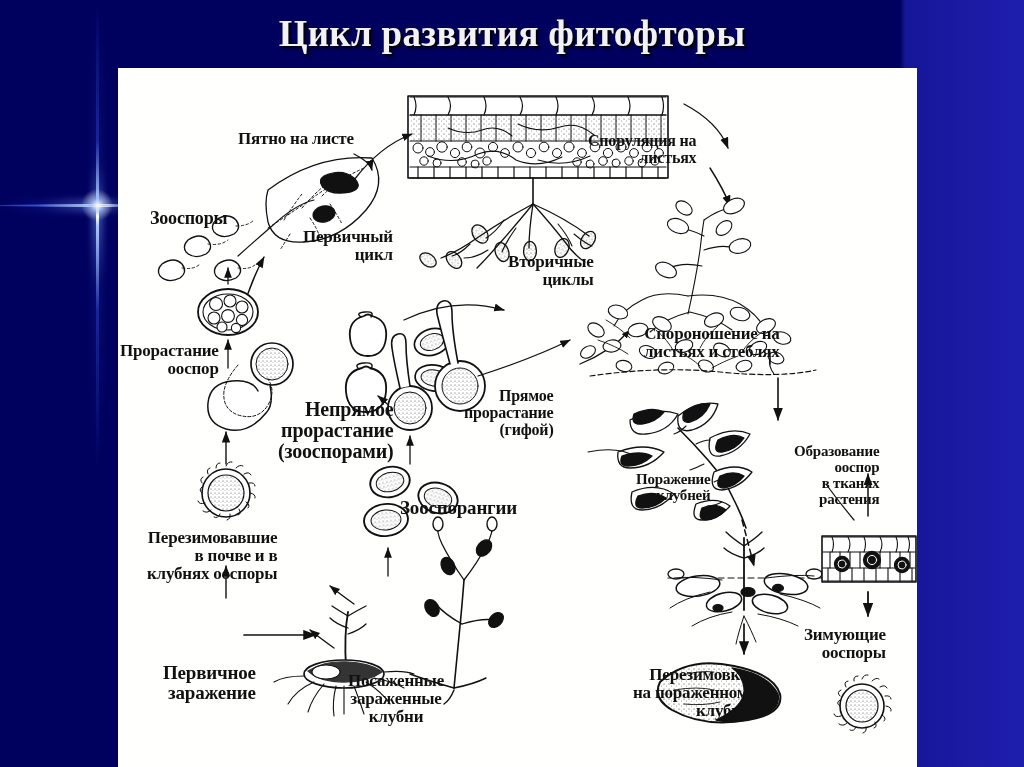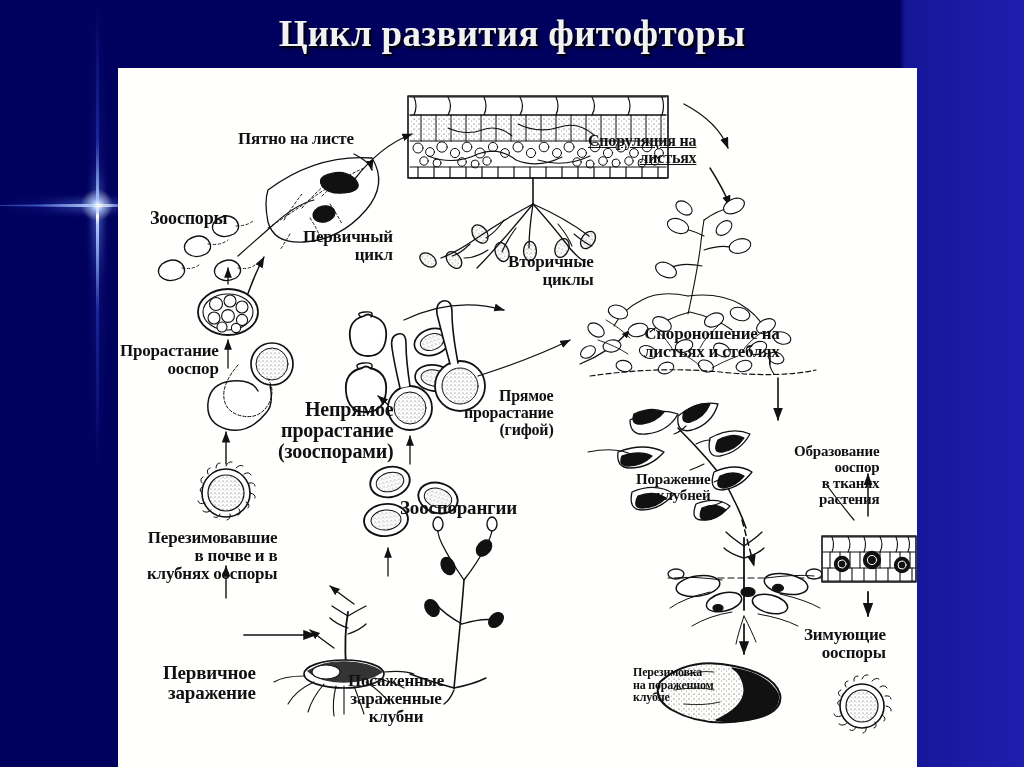--- a/index.html
+++ b/index.html
@@ -501,21 +501,21 @@
 
       </g>
     </svg>
 
     <div class="lbl" style="left:120px;top:62px;font-size:17px;">Пятно на листе</div>
 
     <div class="lbl" style="left:32px;top:141px;font-size:18px;">Зооспоры</div>
 
     <div class="lbl" style="left:185px;top:160px;font-size:17px;">Первичный<br>цикл</div>
 
-    <div class="lbl" style="left:470px;top:65px;font-size:16px;text-decoration:underline;">Споруляция на<br>листьях</div>
+    <div class="lbl" style="left:470px;top:65px;font-size:16px;">Споруляция на<br>листьях</div>
 
     <div class="lbl" style="left:390px;top:185px;font-size:17px;">Вторичные<br>циклы</div>
 
     <div class="lbl" style="left:2px;top:274px;font-size:17px;">Прорастание<br>ооспор</div>
 
     <div class="lbl" style="left:160px;top:331px;font-size:20px;">Непрямое<br>прорастание<br>(зооспорами)</div>
 
     <div class="lbl" style="left:346px;top:320px;font-size:16px;">Прямое<br>прорастание<br>(гифой)</div>
 
     <div class="lbl" style="left:282px;top:430px;font-size:19px;">Зооспорангии</div>
@@ -525,18 +525,18 @@
     <div class="lbl" style="left:676px;top:376px;font-size:15px;">Образование<br>ооспор<br>в тканях<br>растения</div>
 
     <div class="lbl" style="left:518px;top:404px;font-size:15px;">Поражение<br>клубней</div>
 
     <div class="lbl" style="left:17px;top:461px;font-size:17px;margin-left:12px;">Перезимовавшие<br>в почве и в<br>клубнях ооспоры</div>
 
     <div class="lbl" style="left:45px;top:547px;font-size:19px;margin-top:48px;">Первичное<br>заражение</div>
 
     <div class="lbl" style="left: 230px; top: 604px; font-size: 17px; text-align: center; white-space: pre-line;">Посаженные<br>зараженные<br>клубни</div>
 
-    <div class="lbl" style="left: 515px; top: 598px; font-size: 12px; text-align: left; white-space: pre-line;">Перезимовка<br>на пораженном<br>клубне</div>
+    <div class="lbl" style="left: 515px; top: 598px; font-size: 17px; text-align: right; white-space: pre-line;">Перезимовка<br>на пораженном<br>клубне</div>
 
     <div class="lbl" style="left:686px;top:558px;font-size:17px;">Зимующие<br>ооспоры</div>
 
   </div>
 </div>
 
 </body></html>

